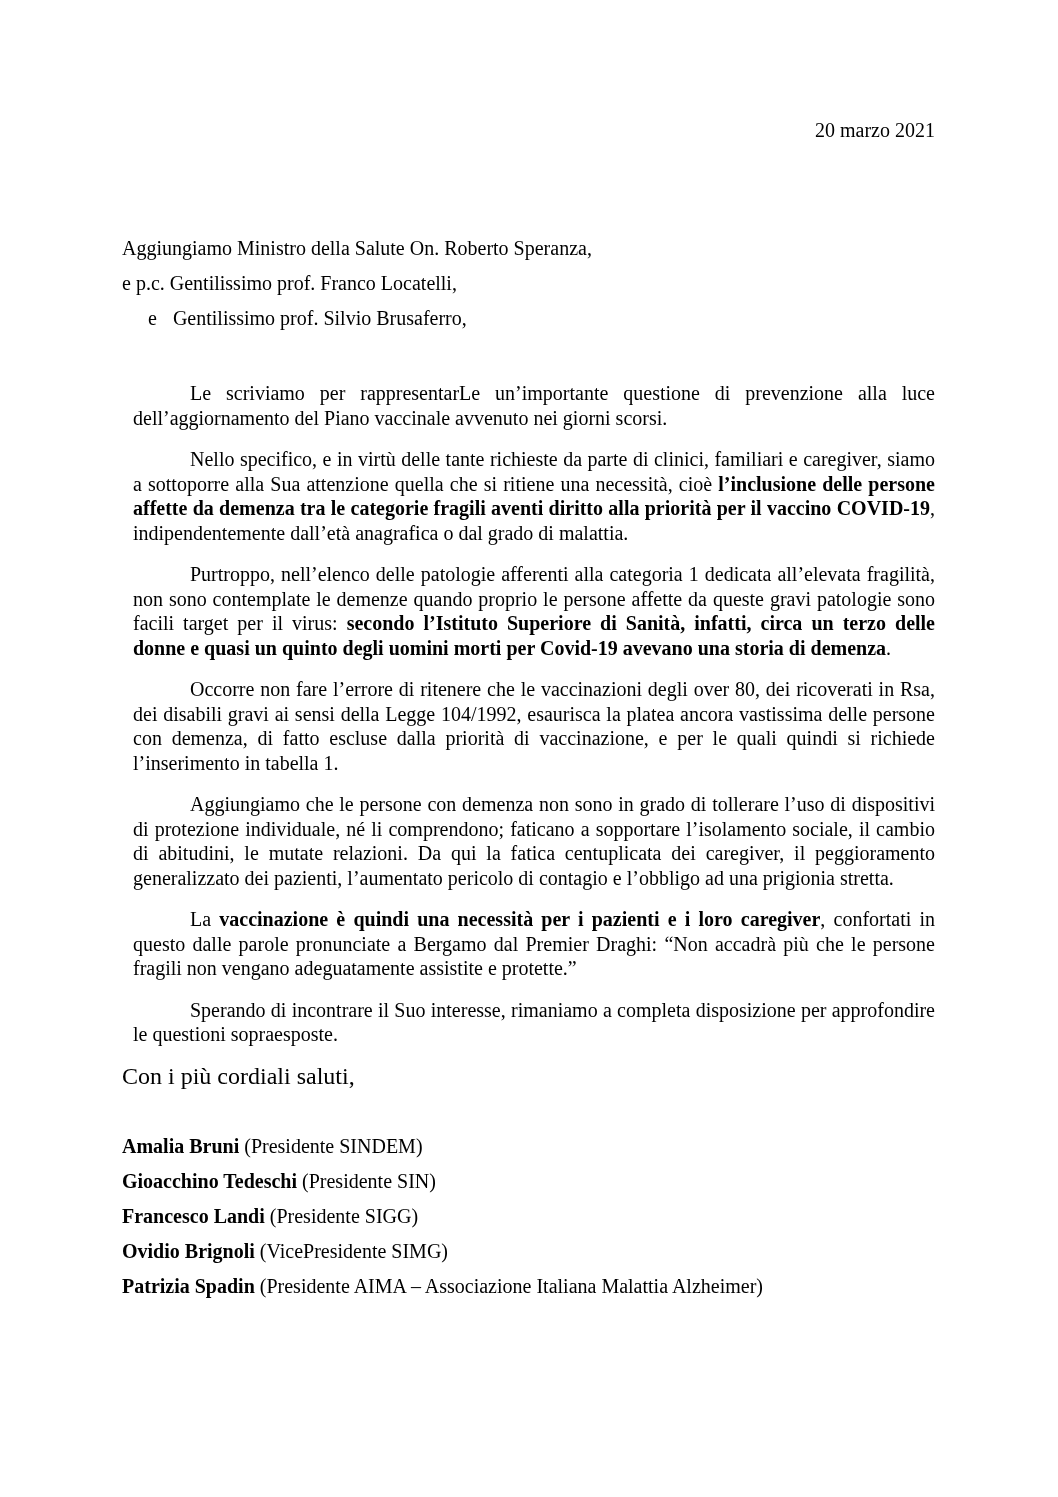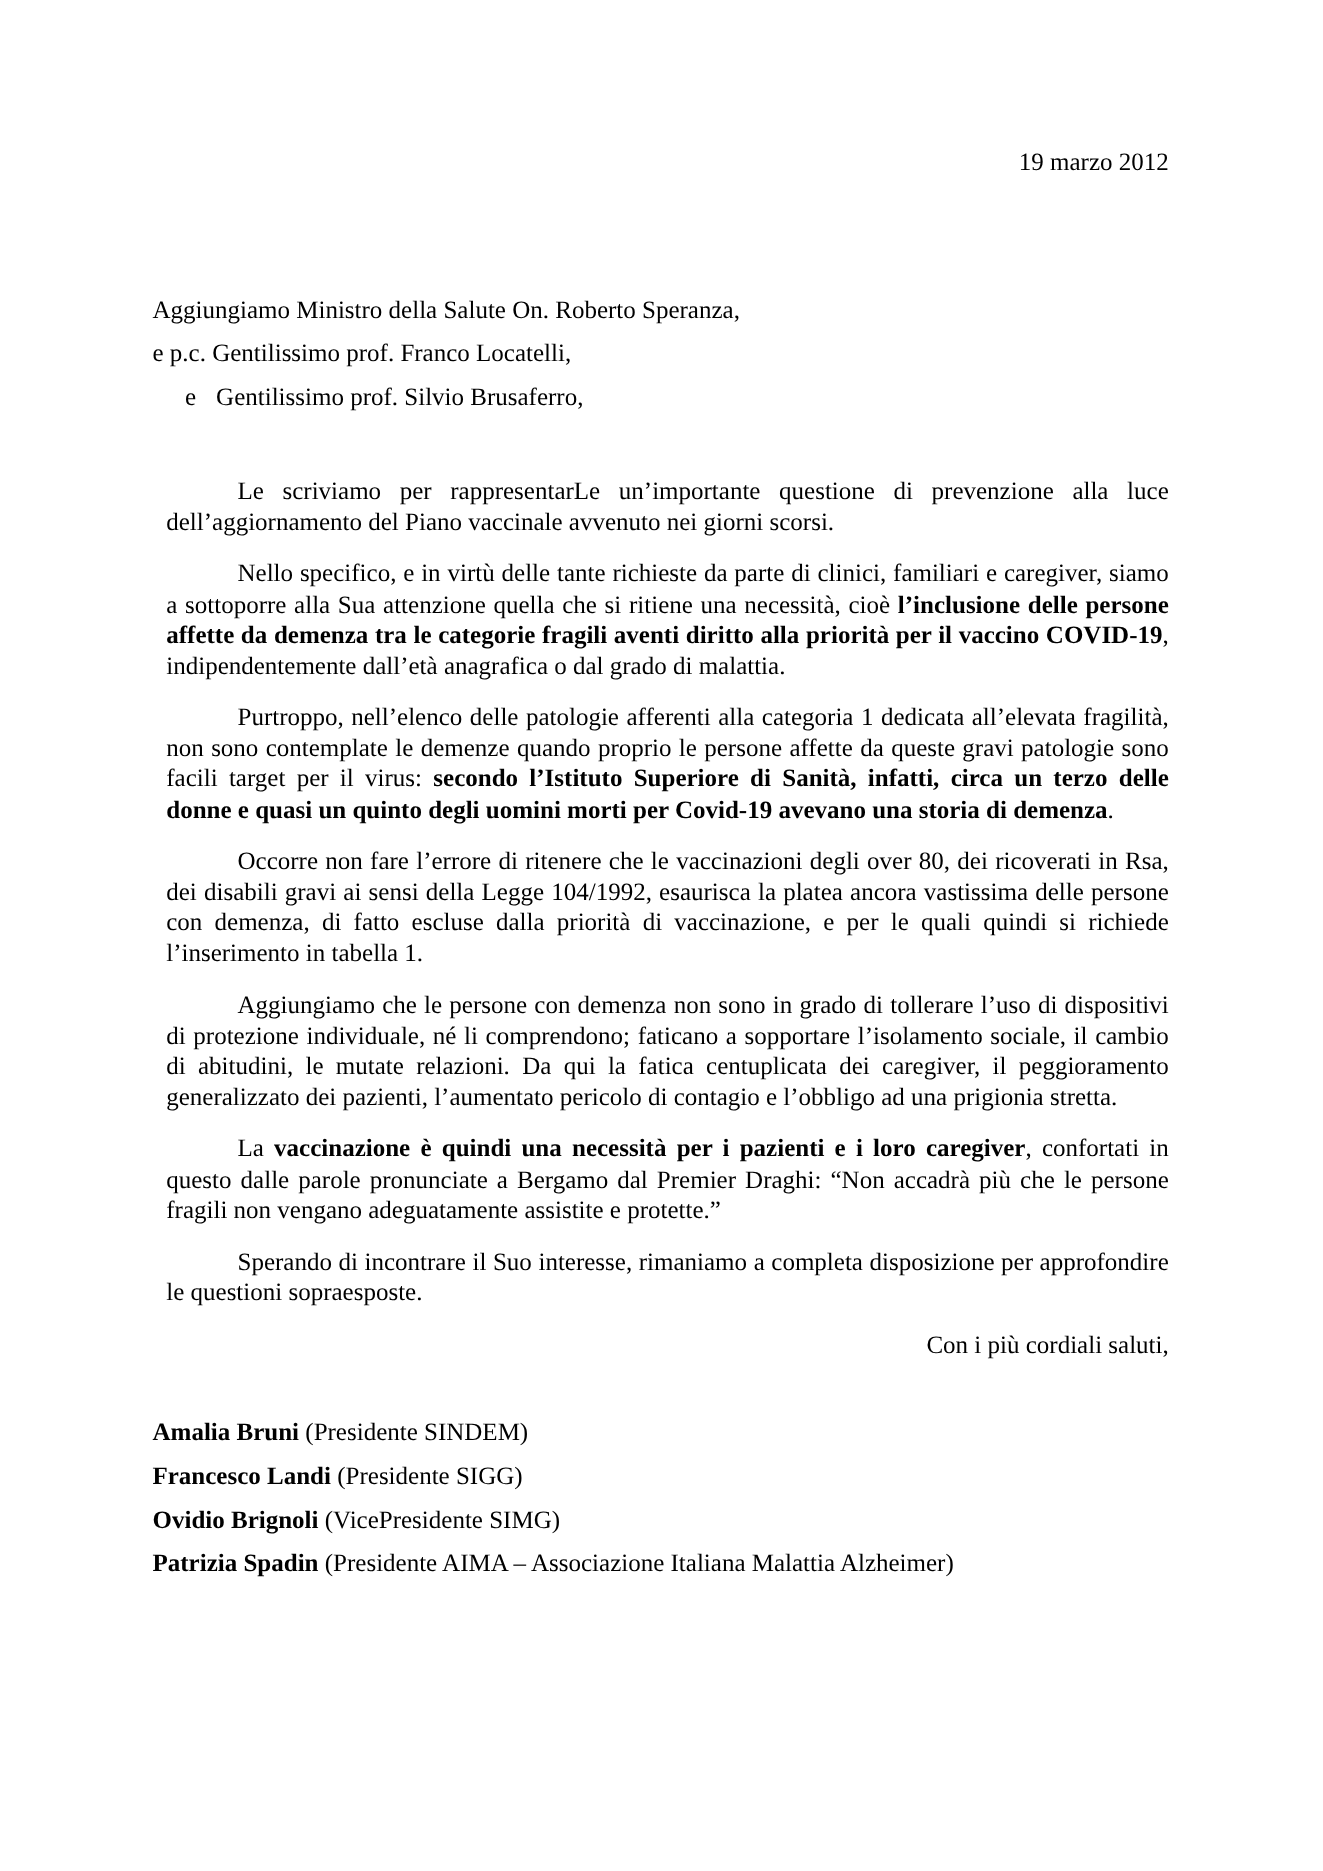--- a/index.html
+++ b/index.html
@@ -44,37 +44,36 @@
   .para {
     font-size: 20px;
     line-height: 24.5px;
     text-align: justify;
     text-indent: 57px;
     margin: 0 0 17px 11px;
   }
   .b { font-weight: bold; text-align: center; }
   .i { }
   .closing {
-    font-size: 20px;
+    font-size: 24px;
     line-height: 25px;
     margin: 4px 0 45px 0;
-    text-align: right;
   }
   .sig {
     font-size: 20px;
     line-height: 25px;
     margin: 0 0 10px 0;
   }
 </style>
 </head>
 <body>
 
 <div class="page">
 
-  <p class="date">19 marzo 2012</p>
+  <p class="date">20 marzo 2021</p>
 
   <div class="recipients">
     <p class="recipient"><span>Aggiungiamo Ministro della Salute On. Roberto Speranza,</span></p>
     <p class="recipient"><span class="prefix">e p.c.</span> <span>Gentilissimo prof. Franco Locatelli,</span></p>
     <p class="recipient indent"><span class="prefix gap">e</span><span>Gentilissimo prof. Silvio Brusaferro,</span></p>
   </div>
 
   <div class="body">
       <p class="para"><span>Le scriviamo per rappresentarLe un’importante questione di prevenzione alla luce dell’aggiornamento del Piano vaccinale avvenuto nei giorni scorsi.</span></p>
       <p class="para"><span>Nello specifico, e in virtù delle tante richieste da parte di clinici, familiari e </span><span class="i">caregiver</span><span>, siamo a sottoporre alla Sua attenzione quella che si ritiene una necessità, cioè </span><span class="b">l’inclusione delle persone affette da demenza tra le categorie fragili aventi diritto alla priorità per il vaccino COVID-19</span><span>, indipendentemente dall’età anagrafica o dal grado di malattia.</span></p>
@@ -82,18 +81,19 @@
       <p class="para"><span>Occorre non fare l’errore di ritenere che le vaccinazioni degli over 80, dei ricoverati in Rsa, dei disabili gravi ai sensi della Legge 104/1992, esaurisca la platea ancora vastissima delle persone con demenza, di fatto escluse dalla priorità di vaccinazione, e per le quali quindi si richiede l’inserimento in tabella 1.</span></p>
       <p class="para"><span>Aggiungiamo che le persone con demenza non sono in grado di tollerare l’uso di dispositivi di protezione individuale, né li comprendono; faticano a sopportare l’isolamento sociale, il cambio di abitudini, le mutate relazioni. Da qui la fatica centuplicata dei </span><span class="i">caregiver</span><span>, il peggioramento generalizzato dei pazienti, l’aumentato pericolo di contagio e l’obbligo ad una prigionia stretta.</span></p>
       <p class="para"><span>La </span><span class="b">vaccinazione è quindi una necessità per i pazienti e i loro </span><span class="b i">caregiver</span><span>, confortati in questo dalle parole pronunciate a Bergamo dal Premier Draghi: “Non accadrà più che le persone fragili non vengano adeguatamente assistite e protette.”</span></p>
       <p class="para"><span>Sperando di incontrare il Suo interesse, rimaniamo a completa disposizione per approfondire le questioni sopraesposte.</span></p>
     </div>
 
   <p class="closing">Con i più cordiali saluti,</p>
 
   <div class="signatures">
       <p class="sig"><span class="b i">Amalia Bruni</span><span> (Presidente SINDEM)</span></p>
+      <p class="sig"><span class="b i">Gioacchino Tedeschi</span><span> (Presidente SIN)</span></p>
       <p class="sig"><span class="b i">Francesco Landi</span><span> (Presidente SIGG)</span></p>
       <p class="sig"><span class="b i">Ovidio Brignoli</span><span> (VicePresidente SIMG)</span></p>
       <p class="sig"><span class="b i">Patrizia Spadin</span><span> (Presidente AIMA – Associazione Italiana Malattia Alzheimer)</span></p>
     </div>
 
 </div>
 
 </body></html>

